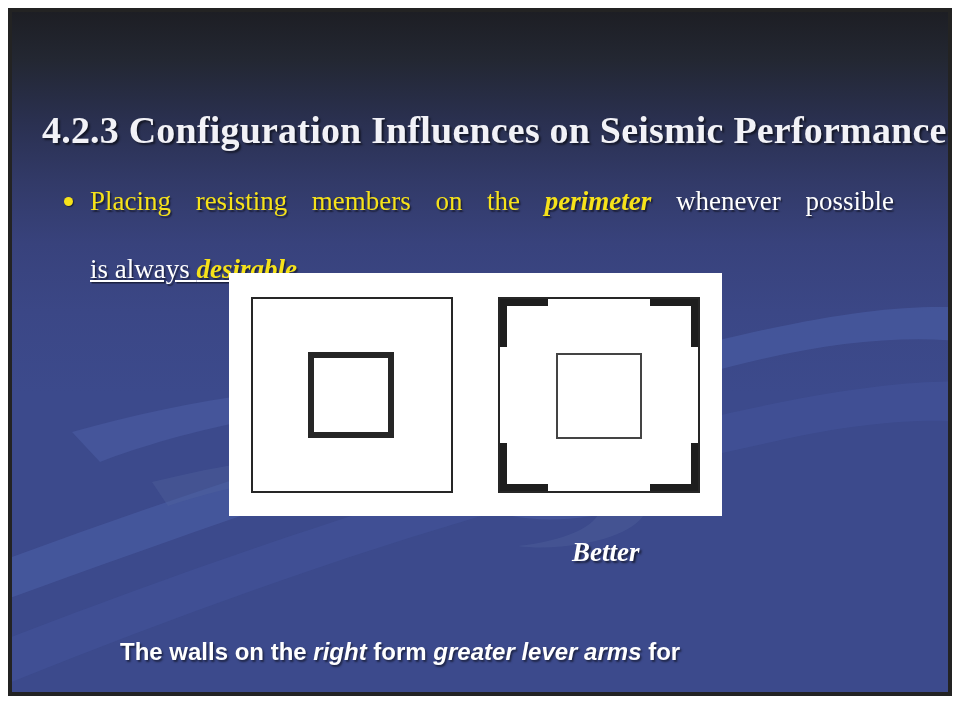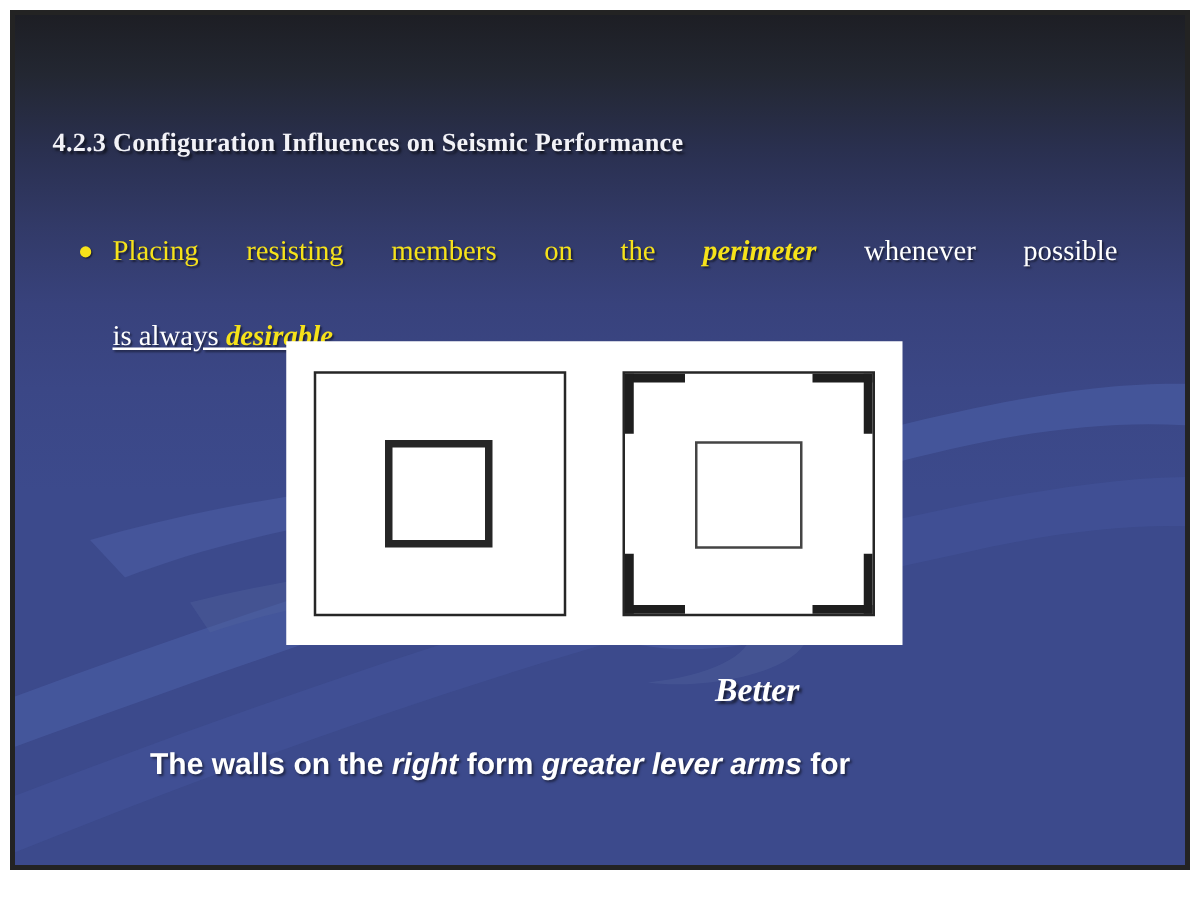--- a/index.html
+++ b/index.html
@@ -55,25 +55,25 @@
   #slide-swoosh {
     position: absolute;
     inset: 0;
     pointer-events: none;
   }
 
   
   #slide-title {
     position: absolute;
     left: 30px;
-    top: 84px;
+    top: 100px;
     width: 890px;
     font-family: "Liberation Serif", serif;
     font-weight: bold;
-    font-size: 21px;
+    font-size: 38px;
     line-height: 36px;
     color: #f2f2f7;
     letter-spacing: 0.2px;
     text-shadow: 2px 2px 2px rgba(0,0,0,0.55);
     white-space: nowrap;
   }
 
   
   #bullet-block {
     position: absolute;
@@ -89,21 +89,21 @@
     height: 9px;
     border-radius: 50%;
     background: #f6e21a;
     margin-top: 13px;
     margin-right: 17px;
     box-shadow: 1px 1px 1px rgba(0,0,0,0.5);
   }
   #bullet-text {
     flex: 1 1 auto;
     font-family: "Liberation Serif", serif;
-    font-size: 23px;
+    font-size: 27px;
     line-height: 34px;
     color: #ffffff;
     text-shadow: 1.5px 1.5px 1.5px rgba(0,0,0,0.5);
     text-align: justify;
     text-justify: inter-word;
   }
   #bullet-text .yellow {
     color: #f6e21a;
   }
   #bullet-text .em-yellow {
@@ -227,21 +227,21 @@
     font-family: "Liberation Sans", sans-serif;
     font-weight: bold;
     font-size: 24px;
     line-height: 34px;
     color: #ffffff;
     text-shadow: 1.5px 1.5px 2px rgba(0,0,0,0.5);
   }
   #bottom-caption .it {
     font-style: italic;
   }
-  .cap-line { display: block; }
+  .cap-line { display: block; margin-top: 40px; }
 </style>
 </head>
 <body>
 
 <div id="slide-root">
 
   <div id="slide-frame">
 
     <div id="slide-bg"></div>
 

